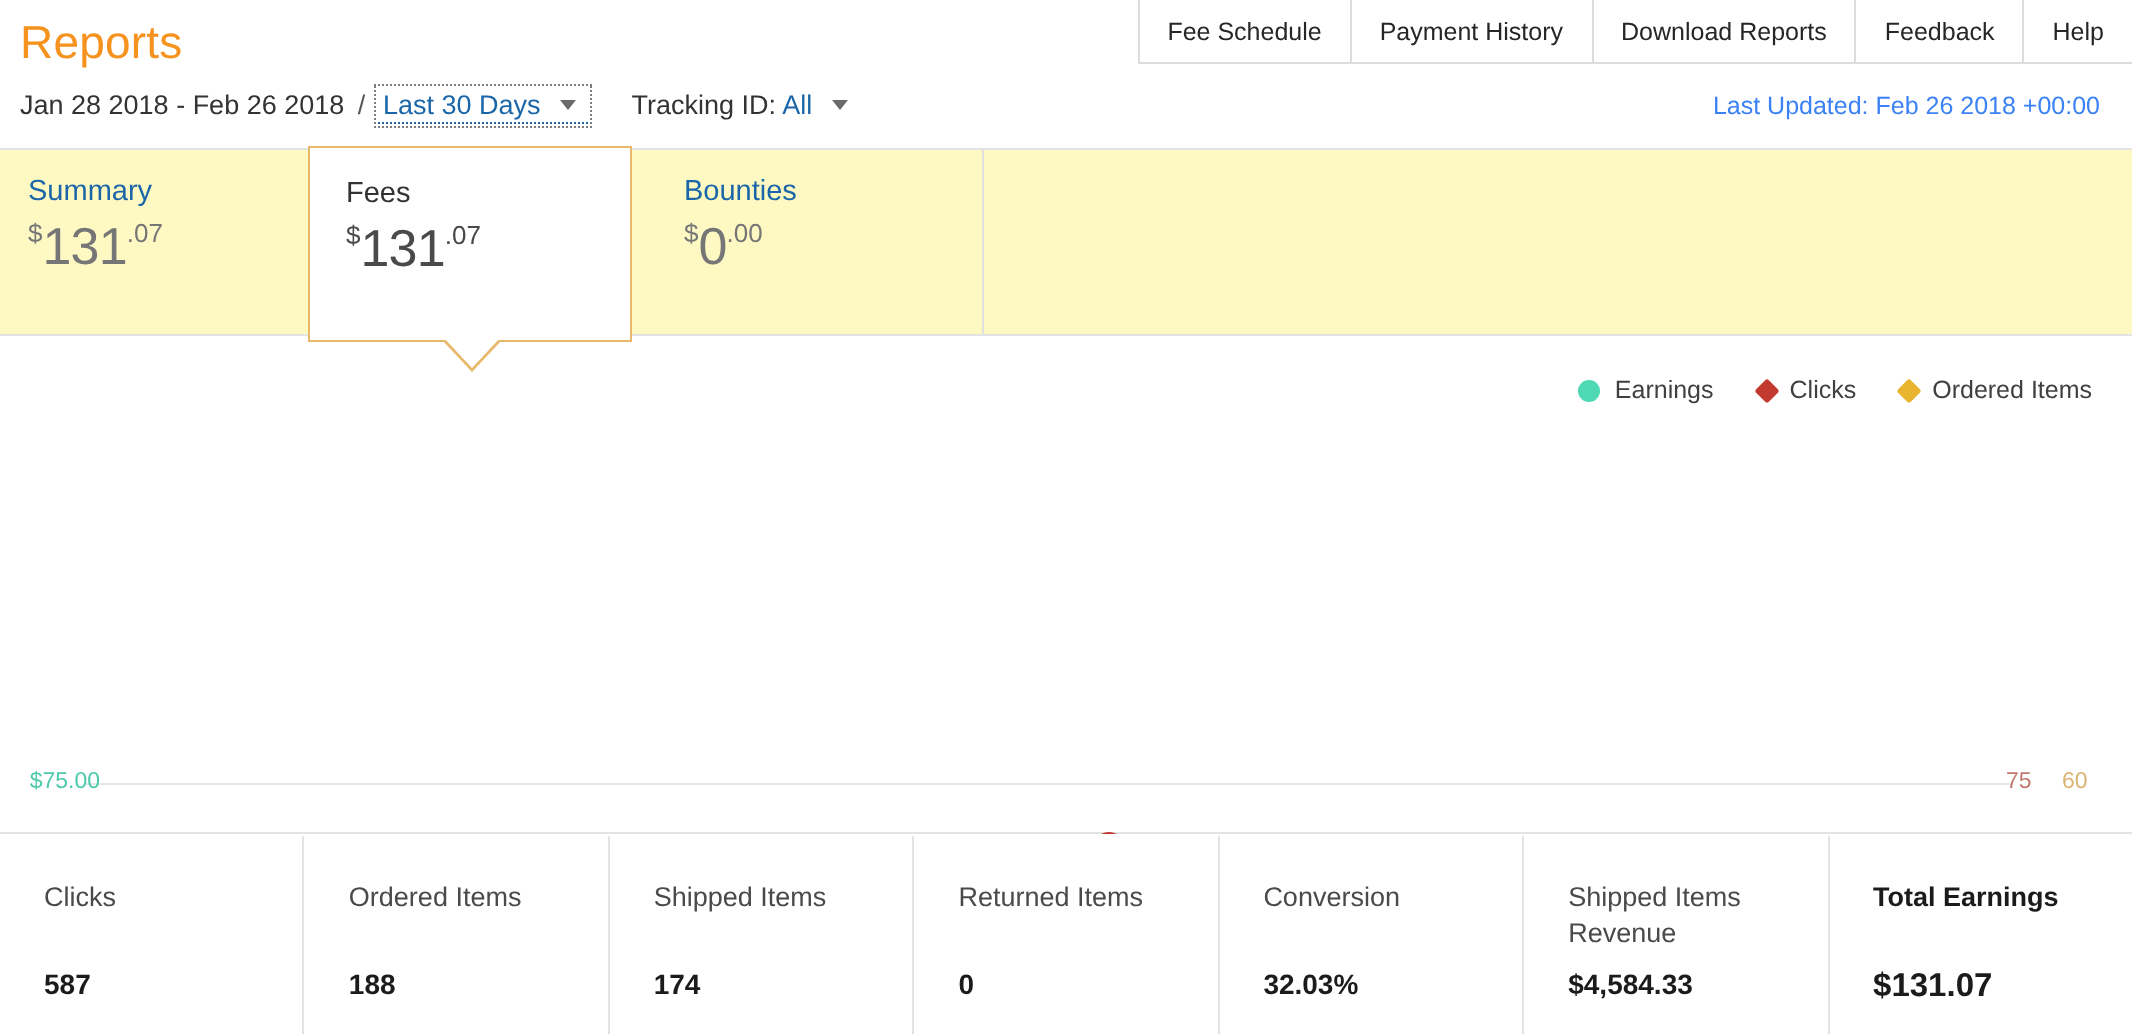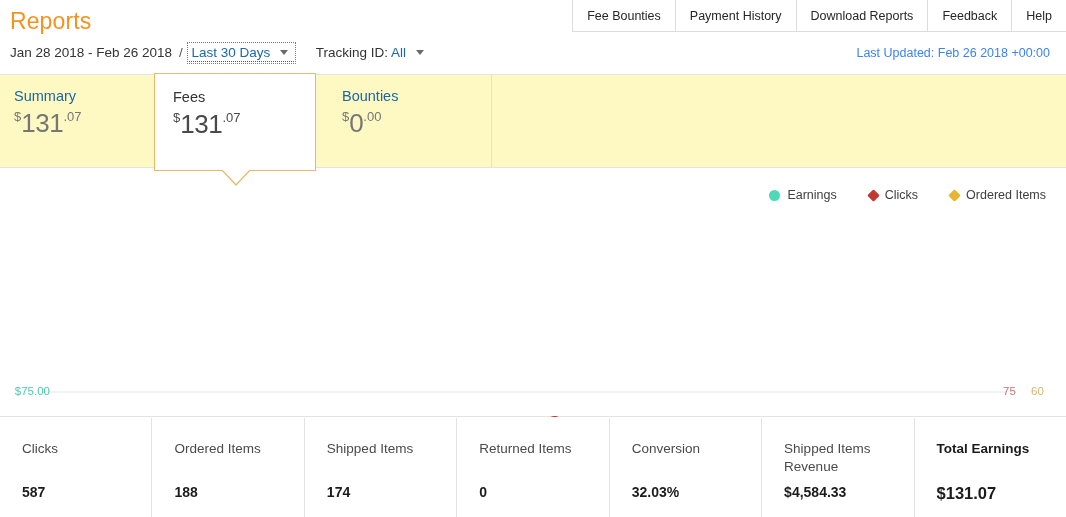--- a/index.html
+++ b/index.html
@@ -85,21 +85,21 @@
   .card.active .ptr-out { bottom: -16px; border-top: 16px solid #e8b96a; }
   .card.active .ptr-in  { bottom: -14px; border-top: 16px solid #ffffff; }
 
   
   .chart-wrap {
     position: absolute; left: 0; top: 169px; width: 1066px; height: 248px;
     background: #ffffff; border-bottom: 1px solid #e3e3e3;
   }
   .legend {
     position: absolute; right: 20px; top: 19px;
-    display: flex; gap: 32px; align-items: center;
+    display: flex; gap: 22px; align-items: center;
     font-size: 12.5px; color: #404040;
   }
   .legend .li { display: flex; align-items: center; gap: 7px; cursor: pointer; }
   .lg-dot { width: 11px; height: 11px; border-radius: 50%; background: #4ed9b4; display: inline-block; }
   .lg-dia {
     width: 9px; height: 9px; display: inline-block; transform: rotate(45deg);
     border-radius: 1.5px;
   }
   .lg-dia.clicks { background: #c2392f; }
   .lg-dia.items  { background: #e9b52e; }
@@ -141,21 +141,21 @@
         <span class="caret"></span>
       </span>
       <span class="tracking">
         <span>Tracking ID:</span>
         <span class="tval">All</span>
         <span class="caret"></span>
       </span>
     </div>
 
     <div class="topnav">
-      <a>Fee Bounties</a>
+      <a>Fee Schedule</a>
       <a>Payment History</a>
       <a>Download Reports</a>
       <a>Feedback</a>
       <a>Help</a>
     </div>
 
     <div class="last-updated">Last Updated: Feb 26 2018 +00:00</div>
   </div>
 
   <div class="cards">

